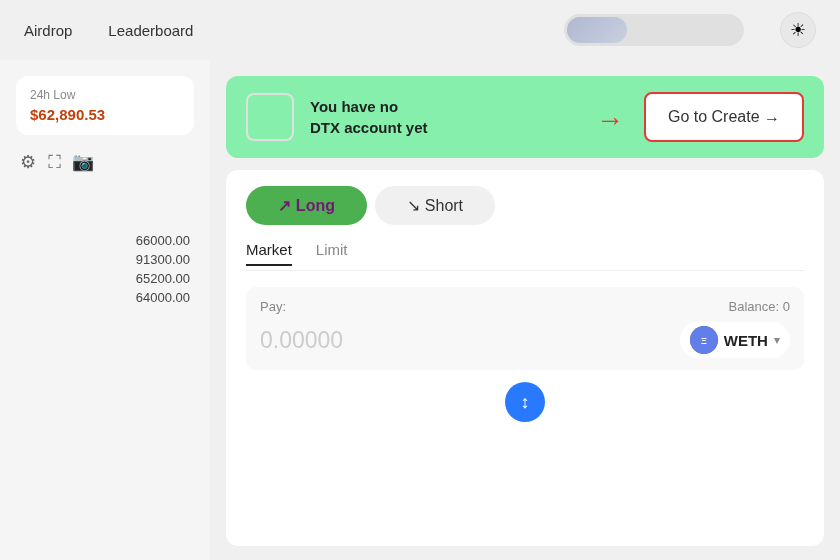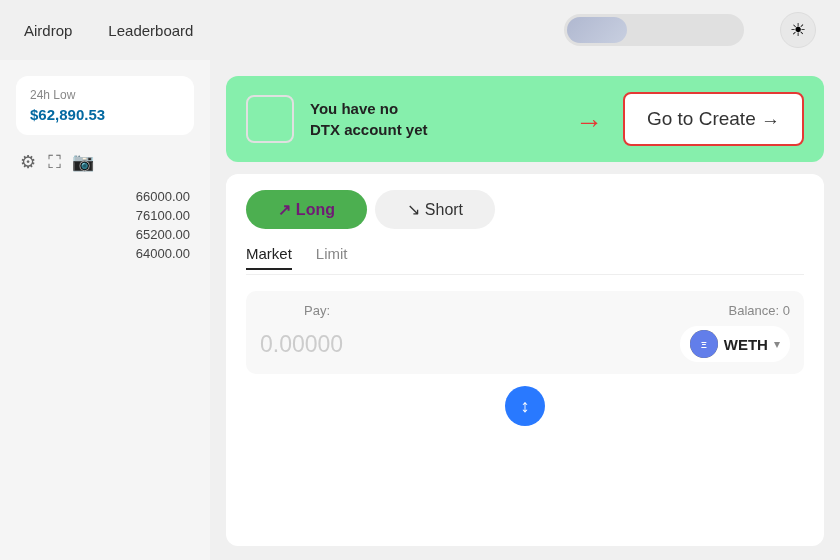--- a/index.html
+++ b/index.html
@@ -78,41 +78,42 @@
       padding: 12px 14px;
     }
     .price-label {
       font-size: 12px;
       color: #888;
       margin-bottom: 4px;
     }
     .price-value {
       font-size: 15px;
       font-weight: 600;
-      color: #0369a1;
+      color: #c2410c;
     }
 
     .chart-controls {
       display: flex;
       gap: 12px;
       align-items: center;
       padding: 8px 4px;
       color: #555;
       font-size: 18px;
     }
     .chart-icon {
       cursor: pointer;
       color: #666;
     }
 
     .price-list {
       display: flex;
       flex-direction: column;
       gap: 4px;
       padding: 0 4px;
+      margin-top: 44px;
     }
     .price-row {
       font-size: 13px;
       color: #444;
       text-align: right;
     }
 
     
     .right-panel {
       flex: 1;
@@ -150,21 +151,21 @@
     .arrow-icon {
       font-size: 28px;
       color: #e53935;
       font-weight: 900;
       margin-right: 4px;
     }
     .go-to-create-btn {
       border: 2.5px solid #e53935;
       border-radius: 8px;
       padding: 14px 22px;
-      font-size: 19px;
+      font-size: 16px;
       font-weight: 500;
       color: #333;
       cursor: pointer;
       background: #fff;
       white-space: nowrap;
     }
 
     
     .trading-card {
       background: #fff;
@@ -229,21 +230,20 @@
     
     .pay-row {
       background: #f8f8f8;
       border-radius: 10px;
       padding: 12px 14px;
     }
     .pay-header {
       display: flex;
       justify-content: space-between;
       margin-bottom: 8px;
-      margin-left: 44px;
     }
     .pay-label {
       font-size: 13px;
       color: #888;
     }
     .balance-label {
       font-size: 13px;
       color: #888;
     }
     .pay-input-row {
@@ -331,21 +331,21 @@
     </div>
 
     <div class="chart-controls">
       <span class="chart-icon">⚙</span>
       <span class="chart-icon">⛶</span>
       <span class="chart-icon">📷</span>
     </div>
 
     <div class="price-list">
       <div class="price-row">66000.00</div>
-      <div class="price-row">76100.00</div>
+      <div class="price-row">91300.00</div>
       <div class="price-row">65200.00</div>
       <div class="price-row">64000.00</div>
     </div>
   </div>
 
   <div class="right-panel">
 
     <div class="no-account-card">
       <div class="account-icon-box"></div>
       <div class="no-account-text">

